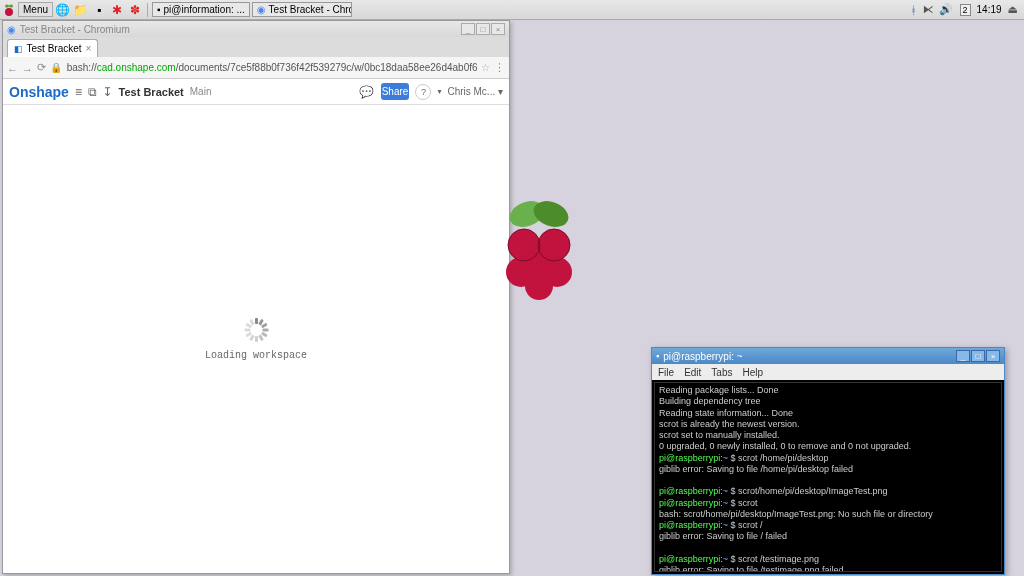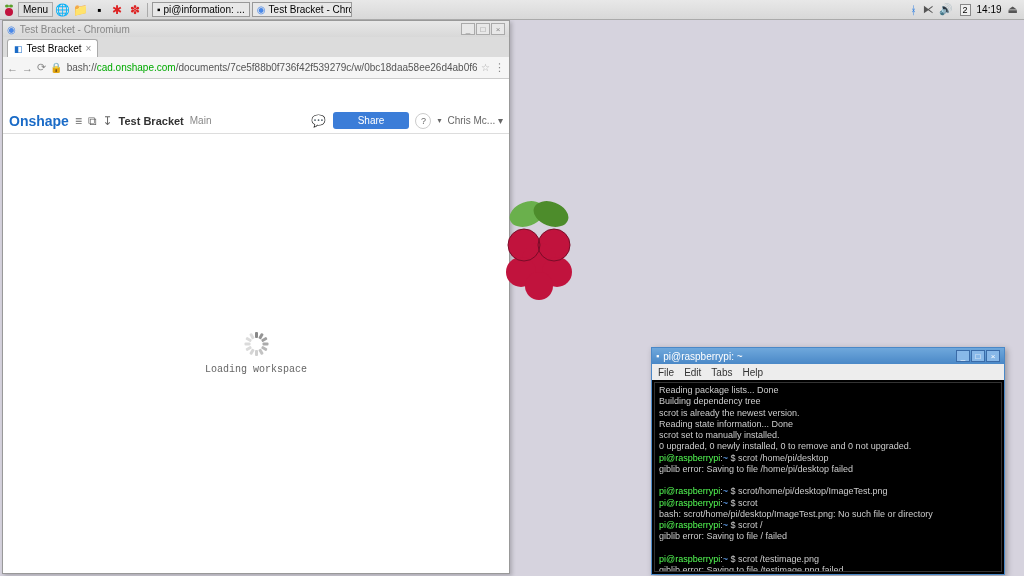--- a/index.html
+++ b/index.html
@@ -23,26 +23,26 @@
   .tab { height: 18px; background: #fff; border: 1px solid #aaa; border-bottom: none; border-radius: 3px 3px 0 0; padding: 2px 6px; font-size: 10px; display: flex; align-items: center; gap: 4px; }
   .tab-close { color: #888; cursor: pointer; font-size: 10px; }
   
   .url-bar { height: 22px; background: #f5f5f5; border-bottom: 1px solid #ccc; display: flex; align-items: center; gap: 4px; padding: 0 4px; font-size: 10px; }
   .nav-btn { color: #888; cursor: pointer; font-size: 11px; }
   .lock-icon { color: #0a0; font-size: 10px; }
   .url-text { flex: 1; color: #555; font-size: 10px; white-space: nowrap; overflow: hidden; }
   .url-host { color: #0a0; }
   .star-icon { color: #aaa; cursor: pointer; }
   
-  .app-header { height: 26px; border-bottom: 1px solid #ddd; display: flex; align-items: center; padding: 0 6px; gap: 6px; font-size: 11px; margin-top: 29px; }
+  .app-header { height: 26px; border-bottom: 1px solid #ddd; display: flex; align-items: center; padding: 0 6px; gap: 6px; font-size: 11px; }
   .onshape-logo { color: #1a6bc7; font-weight: bold; font-size: 14px; }
   .header-icon { color: #666; font-size: 12px; cursor: pointer; }
   .doc-title { font-weight: bold; color: #333; }
   .doc-sub { color: #888; font-size: 10px; }
-  .share-btn { background: #3b7dd8; color: #fff; border: none; padding: 3px 25px; border-radius: 3px; font-size: 10px; cursor: pointer; }
+  .share-btn { background: #3b7dd8; color: #fff; border: none; padding: 3px 1px; border-radius: 3px; font-size: 10px; cursor: pointer; }
   .help-btn { border: 1px solid #ccc; border-radius: 50%; width: 16px; height: 16px; display: flex; align-items: center; justify-content: center; font-size: 9px; color: #666; cursor: pointer; }
   .user-menu { color: #666; font-size: 10px; cursor: pointer; }
   
   .content-area { flex: 1; display: flex; align-items: center; justify-content: center; flex-direction: column; gap: 8px; }
   .spinner-dots { width: 24px; height: 24px; position: relative; }
   .spinner-dots span { position: absolute; width: 3px; height: 6px; background: #888; left: 50%; top: 0; margin-left: -1.5px; transform-origin: 50% 12px; border-radius: 1px; }
   .loading-text { font-size: 10px; color: #666; font-family: Liberation Mono, monospace; }
   @keyframes spin { to { transform: rotate(360deg); } }
   
   .desktop-logo { position: absolute; top: 200px; left: 499px; width: 80px; height: 100px; z-index: 1; }
@@ -189,22 +189,22 @@
   </div>
   <div class="term-menubar">
     <span class="term-menu-item">File</span>
     <span class="term-menu-item">Edit</span>
     <span class="term-menu-item">Tabs</span>
     <span class="term-menu-item">Help</span>
   </div>
   <div class="term-body" id="term-body">
       <div><span class="term-out">Reading package lists... Done</span></div>
       <div><span class="term-out">Building dependency tree</span></div>
+      <div><span class="term-out">Reading state information... Done</span></div>
       <div><span class="term-out">scrot is already the newest version.</span></div>
-      <div><span class="term-out">Reading state information... Done</span></div>
       <div><span class="term-out">scrot set to manually installed.</span></div>
       <div><span class="term-out">0 upgraded, 0 newly installed, 0 to remove and 0 not upgraded.</span></div>
       <div><span class="prompt-user">pi@raspberrypi</span><span class="prompt-sym">:</span><span class="prompt-path">~</span> <span class="prompt-sym">$</span> <span class="term-out">scrot /home/pi/desktop</span></div>
       <div><span class="term-out">giblib error: Saving to file /home/pi/desktop failed</span></div>
       <div>&nbsp;</div>
       <div><span class="prompt-user">pi@raspberrypi</span><span class="prompt-sym">:</span><span class="prompt-path">~</span> <span class="prompt-sym">$</span> <span class="term-out">scrot/home/pi/desktop/ImageTest.png</span></div>
       <div><span class="prompt-user">pi@raspberrypi</span><span class="prompt-sym">:</span><span class="prompt-path">~</span> <span class="prompt-sym">$</span> <span class="term-out">scrot</span></div>
       <div><span class="term-out">bash: scrot/home/pi/desktop/ImageTest.png: No such file or directory</span></div>
       <div><span class="prompt-user">pi@raspberrypi</span><span class="prompt-sym">:</span><span class="prompt-path">~</span> <span class="prompt-sym">$</span> <span class="term-out">scrot /</span></div>
       <div><span class="term-out">giblib error: Saving to file / failed</span></div>

